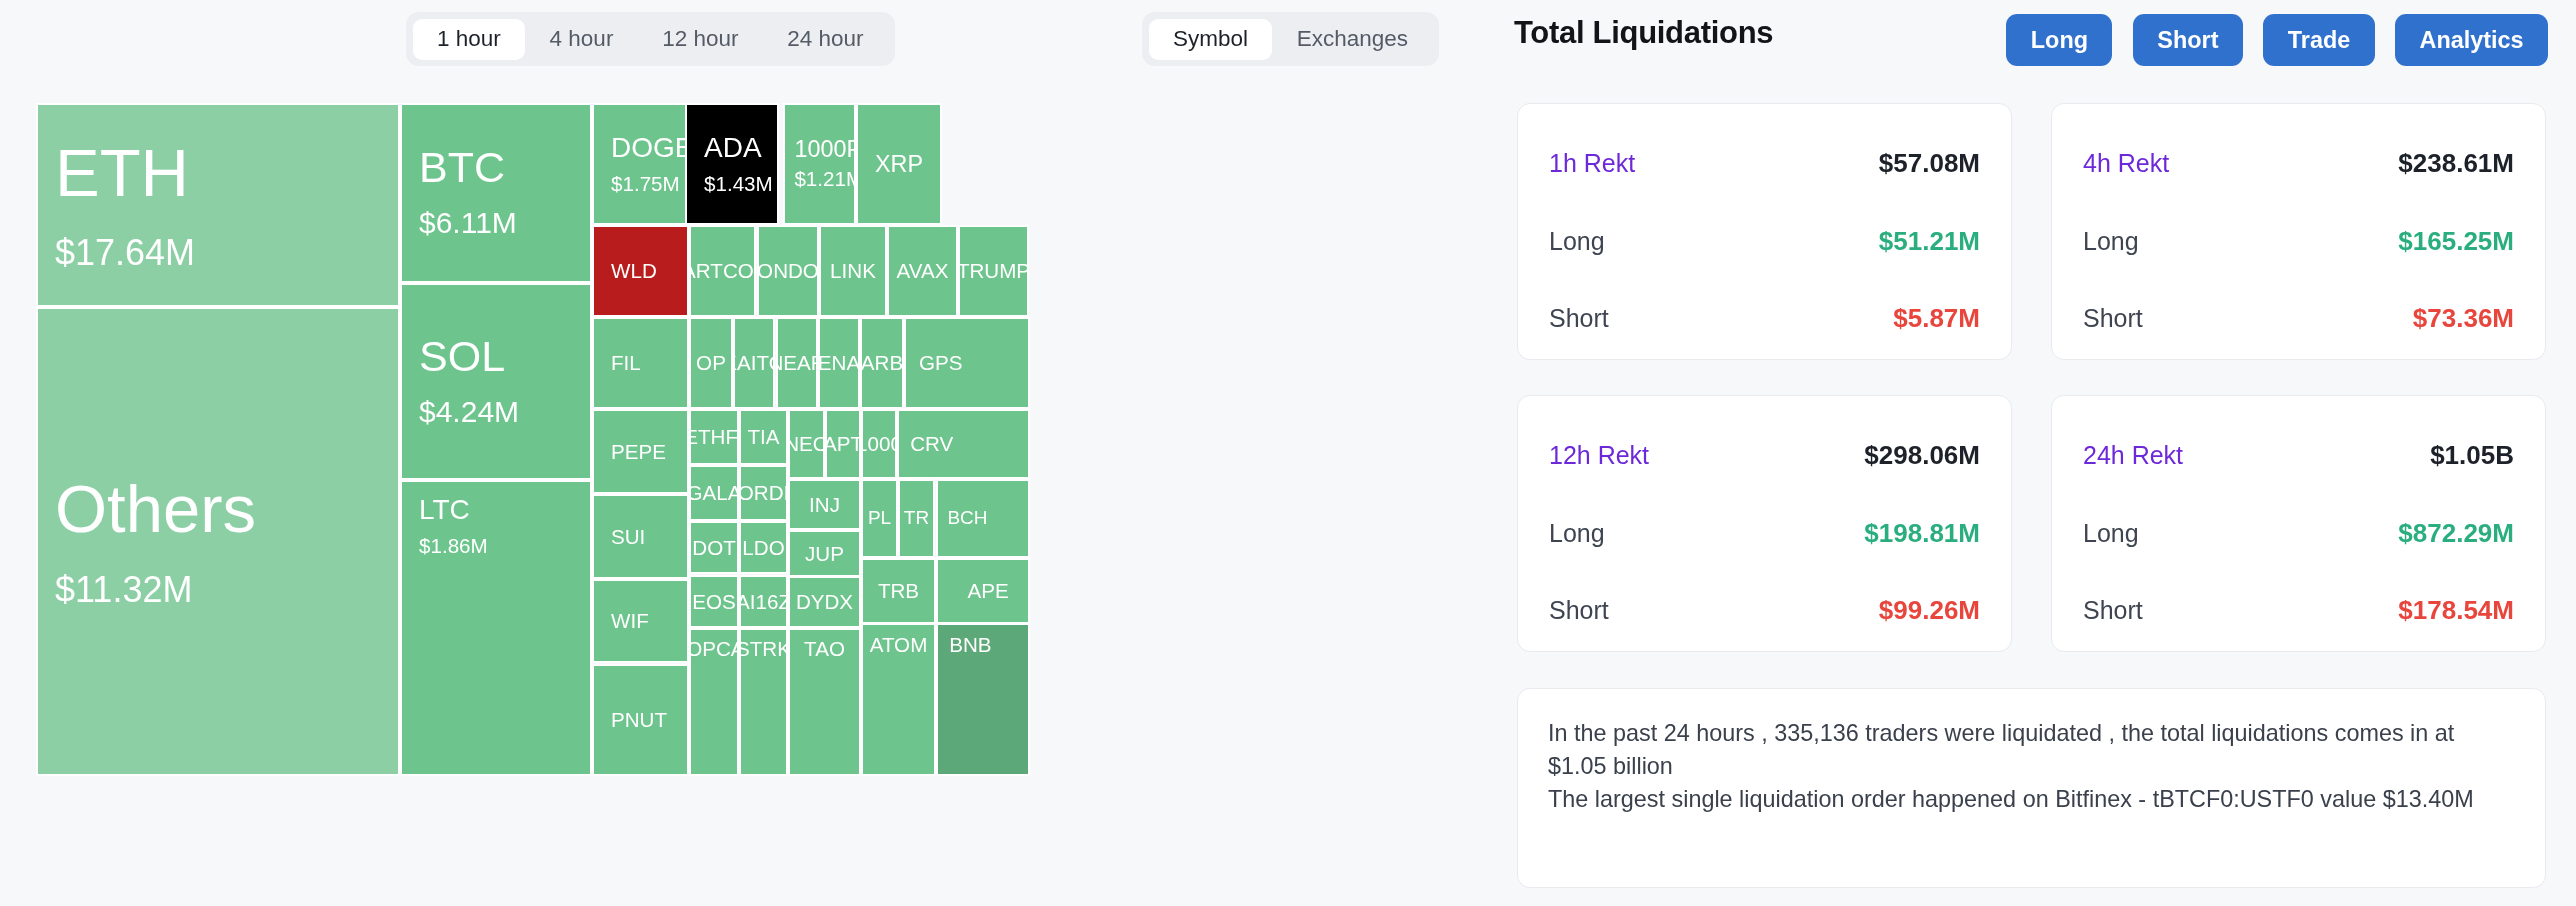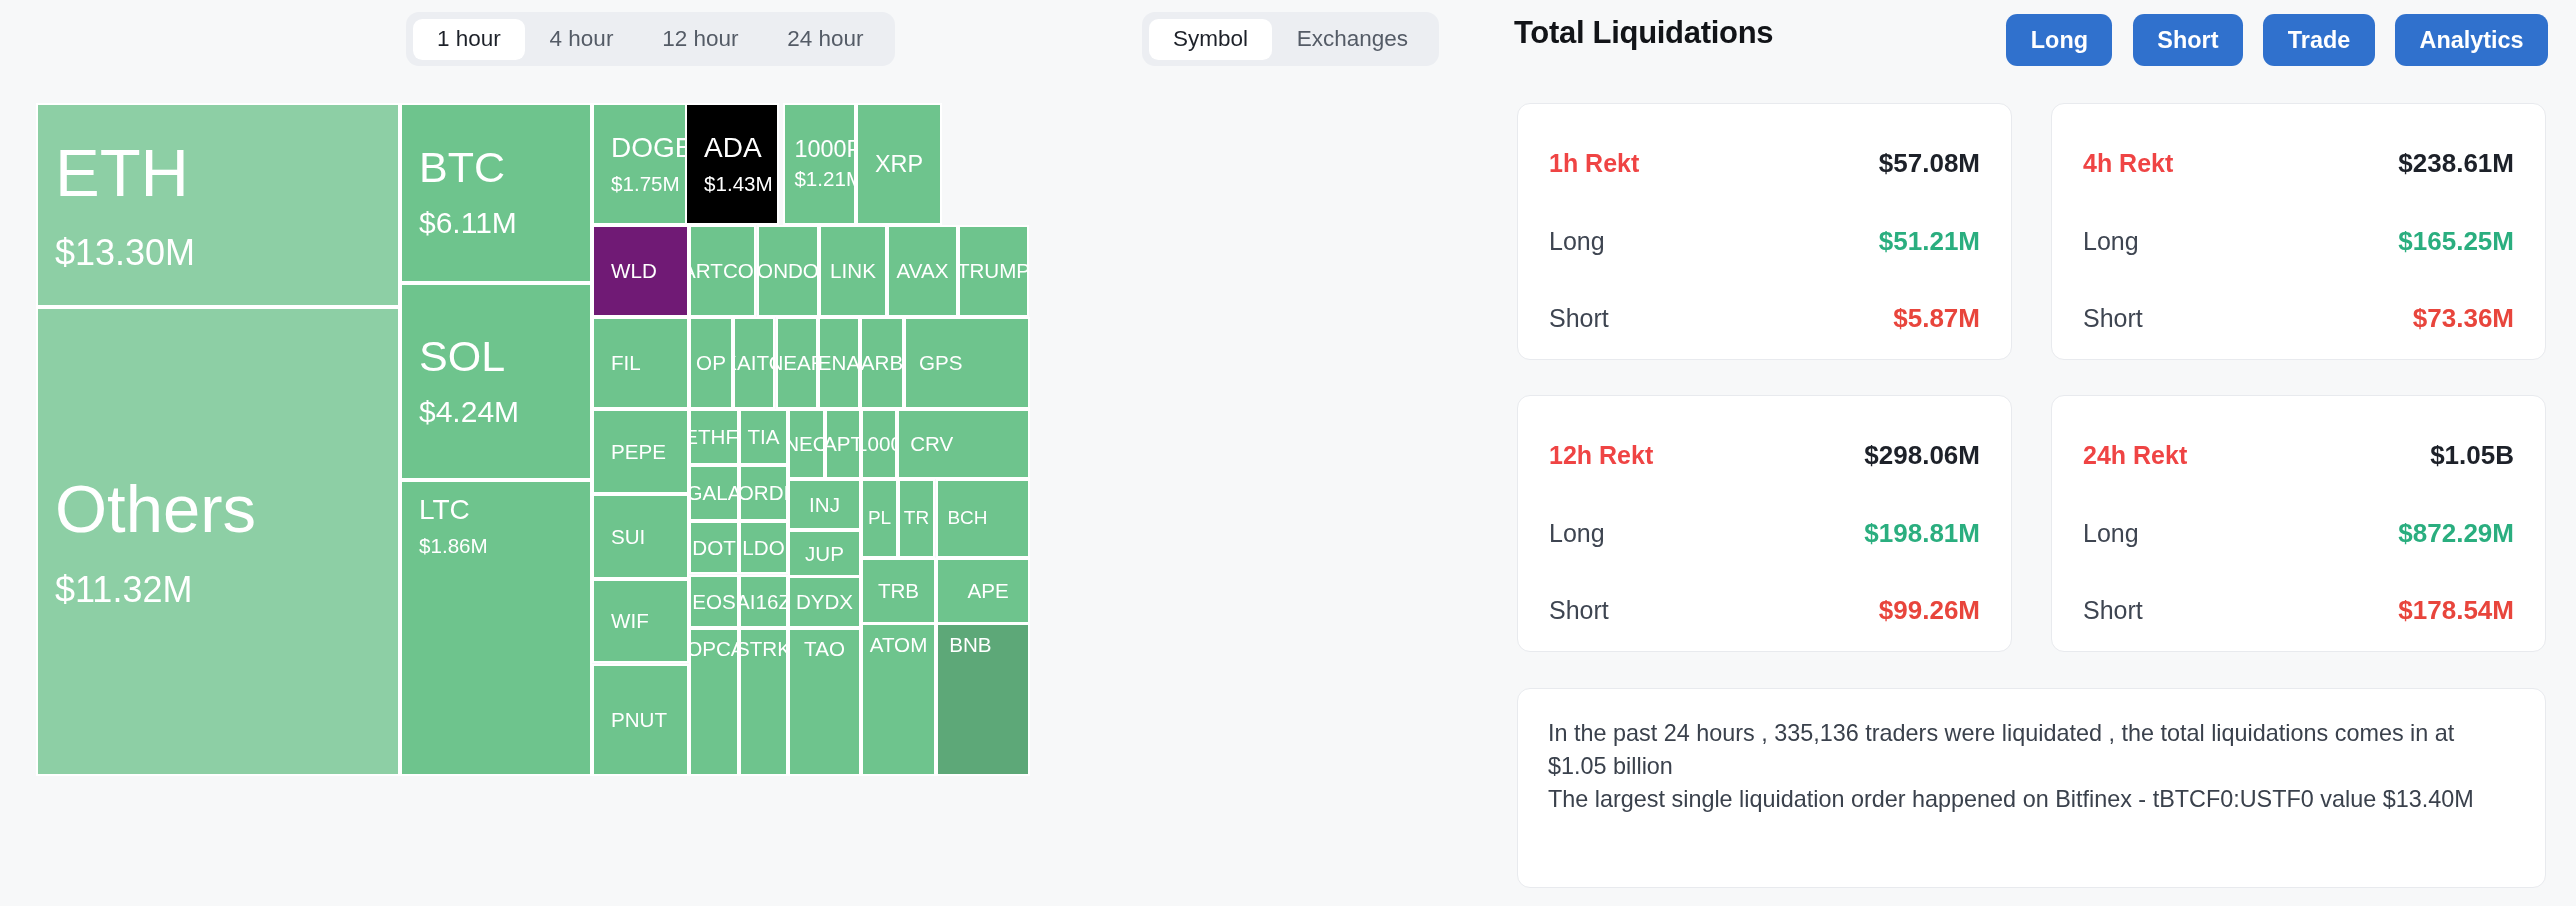--- a/index.html
+++ b/index.html
@@ -77,21 +77,21 @@
   .cards { position: absolute; left: 1517px; top: 103px; }
   .card {
     position: absolute; background: #ffffff;
     border: 0.9px solid #e8eaee; border-radius: 13px;
   }
   .crow {
     position: absolute; left: 31px; right: 31px;
     display: flex; justify-content: space-between; align-items: baseline;
   }
   .crow .lbl { font-size: 25px; color: #3e4551; }
-  .crow.head .lbl { font-weight: 700; color: #ef4444; }
+  .crow.head .lbl { font-weight: 400; color: #6d28d9; }
   .crow .amt { font-size: 26px; font-weight: 700; color: #1d2129; white-space: nowrap; }
   .crow .amt.up { color: #2aae7f; }
   .crow .amt.down { color: #e8453c; }
 
   .summary {
     position: absolute; left: 1517px; top: 688px;
     width: 1029px; height: 200px;
     background: #fff; border: 0.9px solid #e8eaee; border-radius: 13px;
   }
   .summary p {
@@ -127,21 +127,21 @@
       <button class="pbtn">Short</button>
       <button class="pbtn">Trade</button>
       <button class="pbtn">Analytics</button>
     </div>
   </div>
 
   <div class="treemap">
 
     <div class="tile sz-xxl align-left" style="left:0px; top:0px; width:364px; height:204px; background:#8dcfa5;">
       <span class="sym">ETH</span>
-      <span class="val">$13.30M</span>
+      <span class="val">$17.64M</span>
     </div>
     <div class="tile sz-xxl align-left" style="left:0px; top:204px; width:364px; height:469px; background:#8dcfa5;">
       <span class="sym">Others</span>
       <span class="val">$11.32M</span>
     </div>
 
     <div class="tile sz-xl align-left" style="left:364px; top:0px; width:192px; height:180px; background:#6ec48d;">
       <span class="sym">BTC</span>
       <span class="val">$6.11M</span>
     </div>
@@ -163,21 +163,21 @@
       <span class="val">$1.43M</span>
     </div>
     <div class="tile sz-md align-left" style="left:747px; top:0px; width:73px; height:122px; background:#6ec48d; padding-left:9.4px;">
       <span class="sym">1000PEPE</span>
       <span class="val">$1.21M</span>
     </div>
     <div class="tile sz-md align-left" style="left:820px; top:0px; width:86px; height:122px; background:#6ec48d;">
       <span class="sym">XRP</span>
     </div>
 
-    <div class="tile sz-sm align-left" style="left:556px; top:122px; width:97px; height:92px; background:#701a75;text-align:center;">
+    <div class="tile sz-sm align-left" style="left:556px; top:122px; width:97px; height:92px; background:#b91c1c;text-align:center;">
       <span class="sym">WLD</span>
     </div>
     <div class="tile sz-sm align-left" style="left:556px; top:214px; width:97px; height:92px; background:#6ec48d;">
       <span class="sym">FIL</span>
     </div>
     <div class="tile sz-sm align-left" style="left:556px; top:306px; width:97px; height:85px; background:#6ec48d;">
       <span class="sym">PEPE</span>
     </div>
     <div class="tile sz-sm align-left" style="left:556px; top:391px; width:97px; height:85px; background:#6ec48d;">
       <span class="sym">SUI</span>

